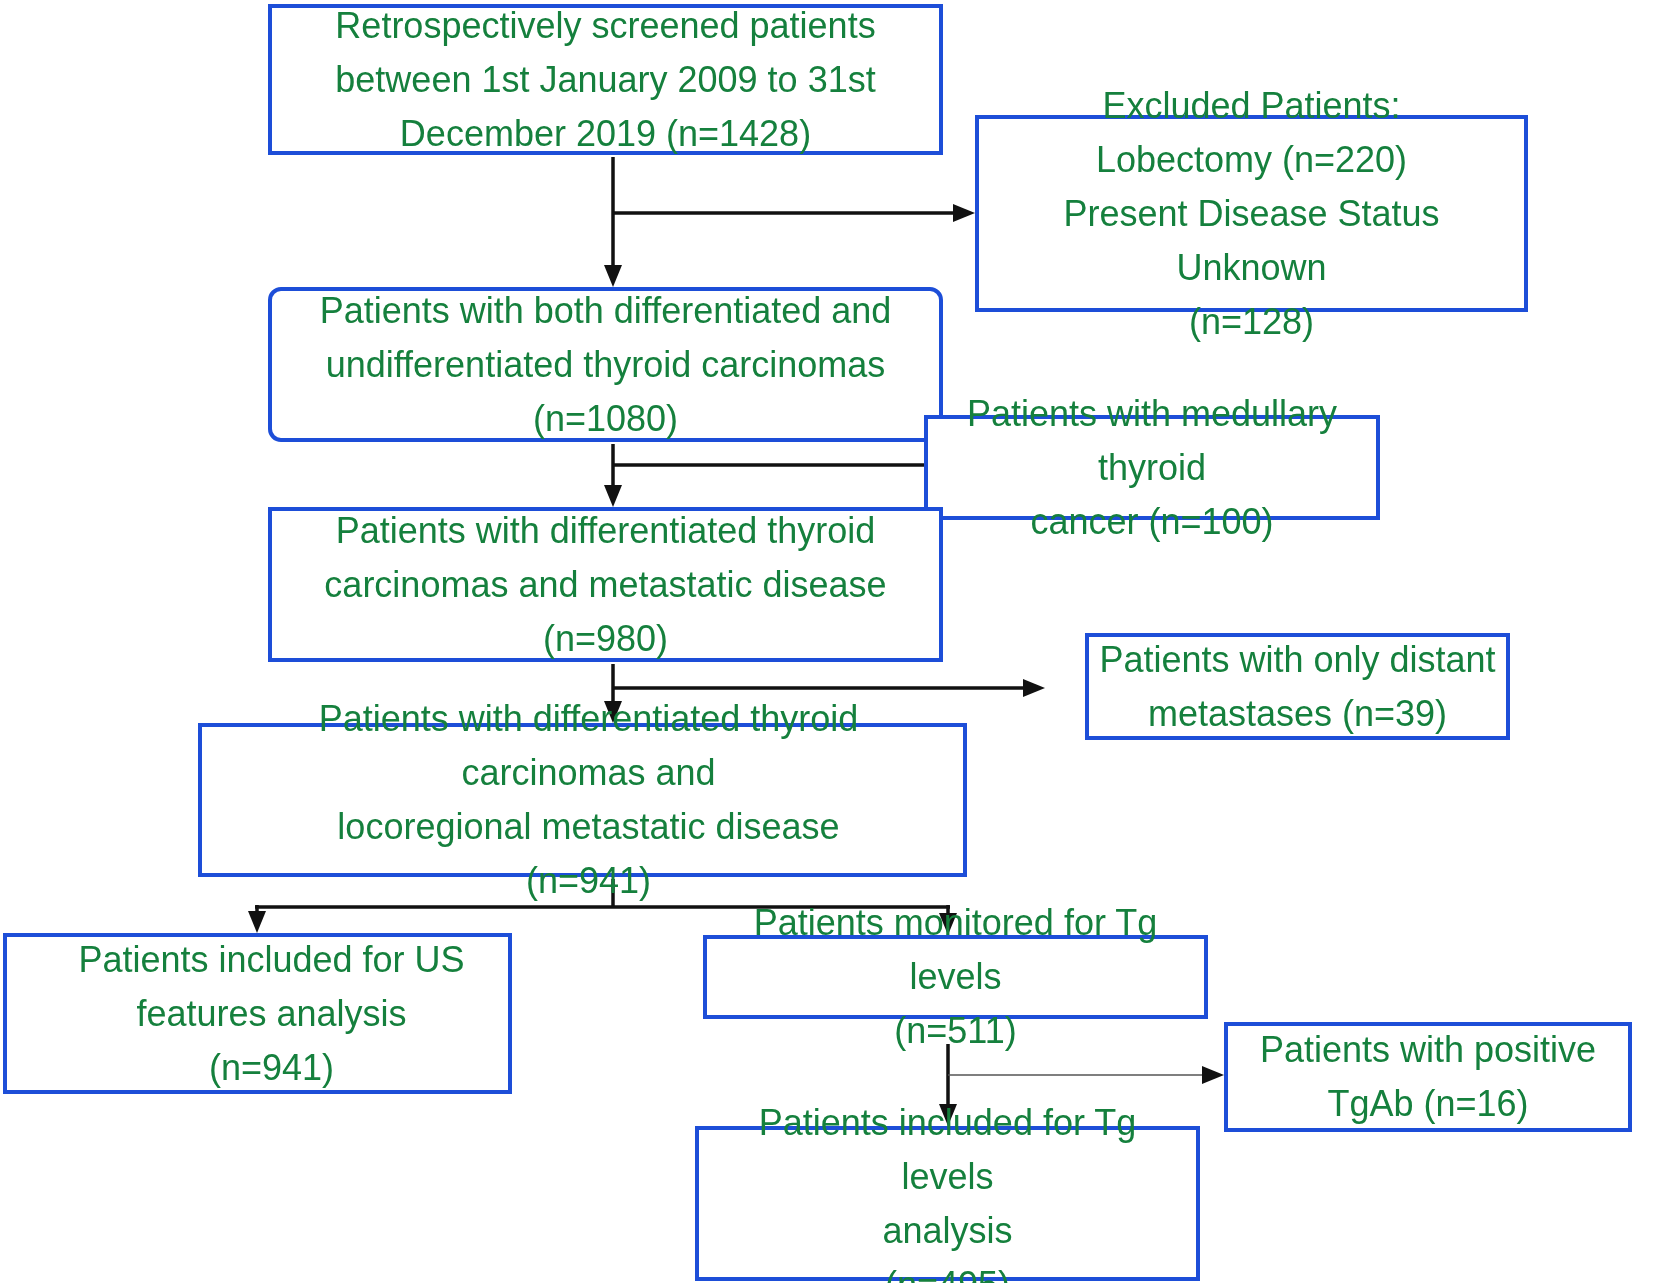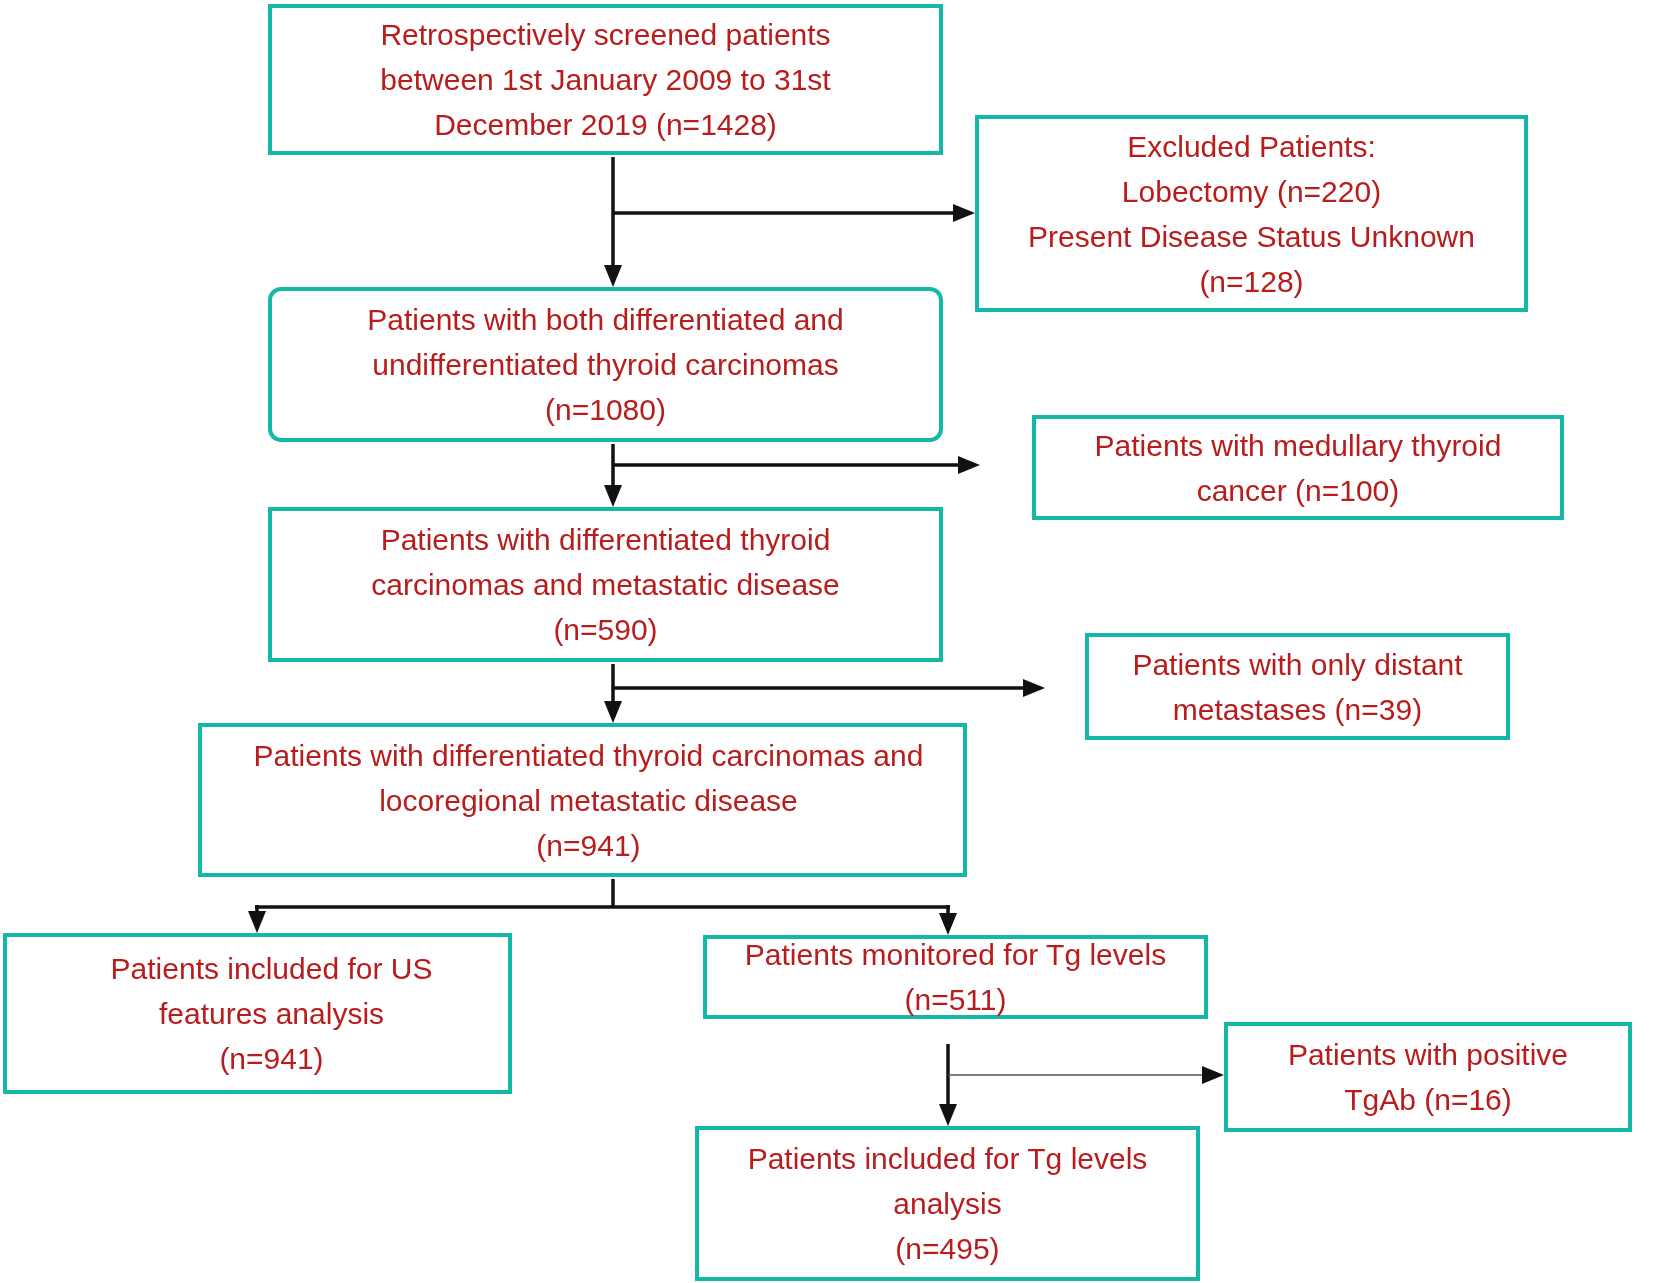--- a/index.html
+++ b/index.html
@@ -7,35 +7,35 @@
     position: relative;
     width: 1654px;
     height: 1283px;
     background: #ffffff;
     font-family: "Liberation Sans", "DejaVu Sans", sans-serif;
     overflow: hidden;
   }
   .box {
     position: absolute;
     box-sizing: border-box;
-    border: 4px solid #14b8a6;
+    border: 4px solid #1d4ed8;
     background: #ffffff;
     display: flex;
     align-items: center;
     justify-content: center;
     text-align: center;
-    color: #b91c1c;
-    font-size: 30px;
+    color: #15803d;
+    font-size: 36px;
     line-height: 1.5;
   }
   .box-text { white-space: pre-line; padding: 0 10px; }
   #b1  { left: 268px;  top: 4px;    width: 675px; height: 151px; }
   #b2  { left: 975px;  top: 115px;  width: 553px; height: 197px; }
   #b3  { left: 268px;  top: 287px;  width: 675px; height: 155px; border-radius: 13px; }
-  #b4  { left: 1032px;  top: 415px;  width: 532px; height: 105px; }
+  #b4  { left: 924px;  top: 415px;  width: 456px; height: 105px; }
   #b5  { left: 268px;  top: 507px;  width: 675px; height: 155px; }
   #b6  { left: 1045px; top: 633px;  width: 425px; height: 107px; margin-left: 40px; }
   #b7  { left: 198px;  top: 723px;  width: 769px; height: 154px; padding-left: 12px; }
   #b8  { left: 3px;    top: 933px;  width: 509px; height: 161px; padding-left: 28px; }
   #b9  { left: 695px;  top: 935px;  width: 505px; height: 84px; margin-left: 8px; }
   #b10 { left: 1224px; top: 1022px; width: 408px; height: 110px; }
   #b11 { left: 695px;  top: 1126px; width: 505px; height: 155px; }
   .connectors {
     position: absolute;
     left: 0; top: 0;
@@ -115,21 +115,21 @@
   </div>
 
   <div class="box" id="b4">
     <span class="box-text">Patients with medullary thyroid
 cancer (n=100)</span>
   </div>
 
   <div class="box" id="b5">
     <span class="box-text">Patients with differentiated thyroid
 carcinomas and metastatic disease
-(n=590)</span>
+(n=980)</span>
   </div>
 
   <div class="box" id="b6">
     <span class="box-text">Patients with only distant
 metastases (n=39)</span>
   </div>
 
   <div class="box" id="b7">
     <span class="box-text">Patients with differentiated thyroid carcinomas and
 locoregional metastatic disease

